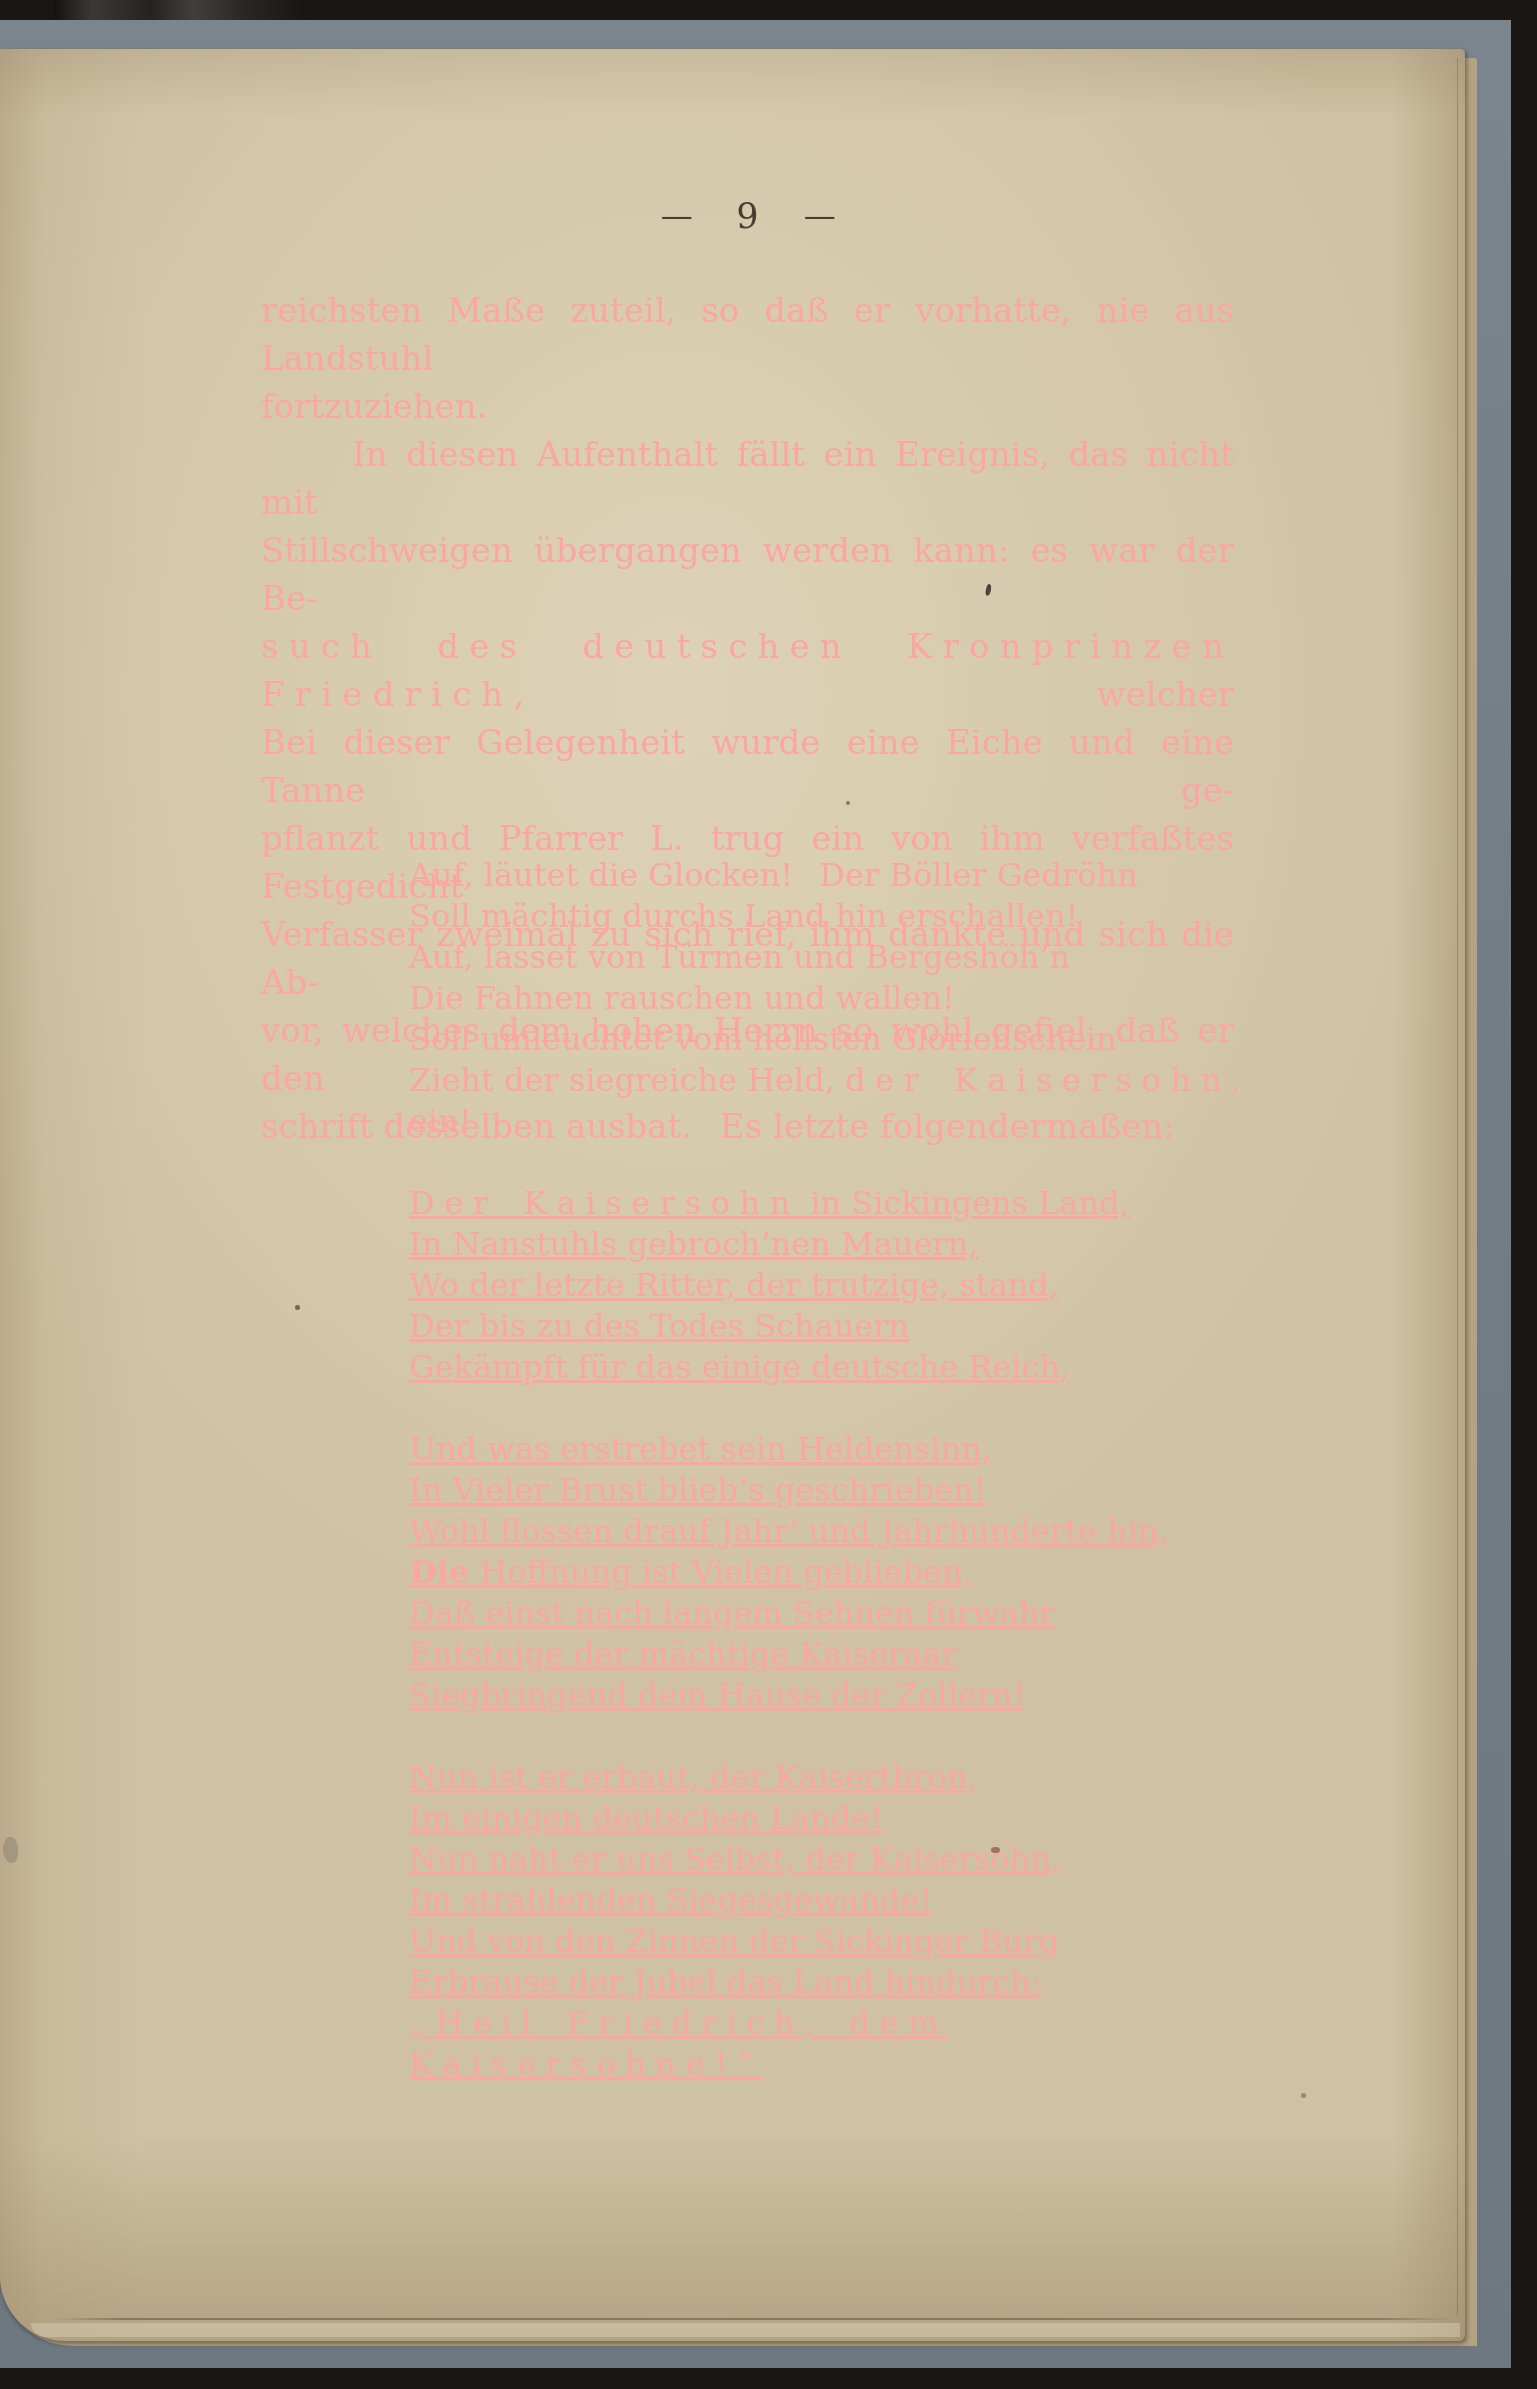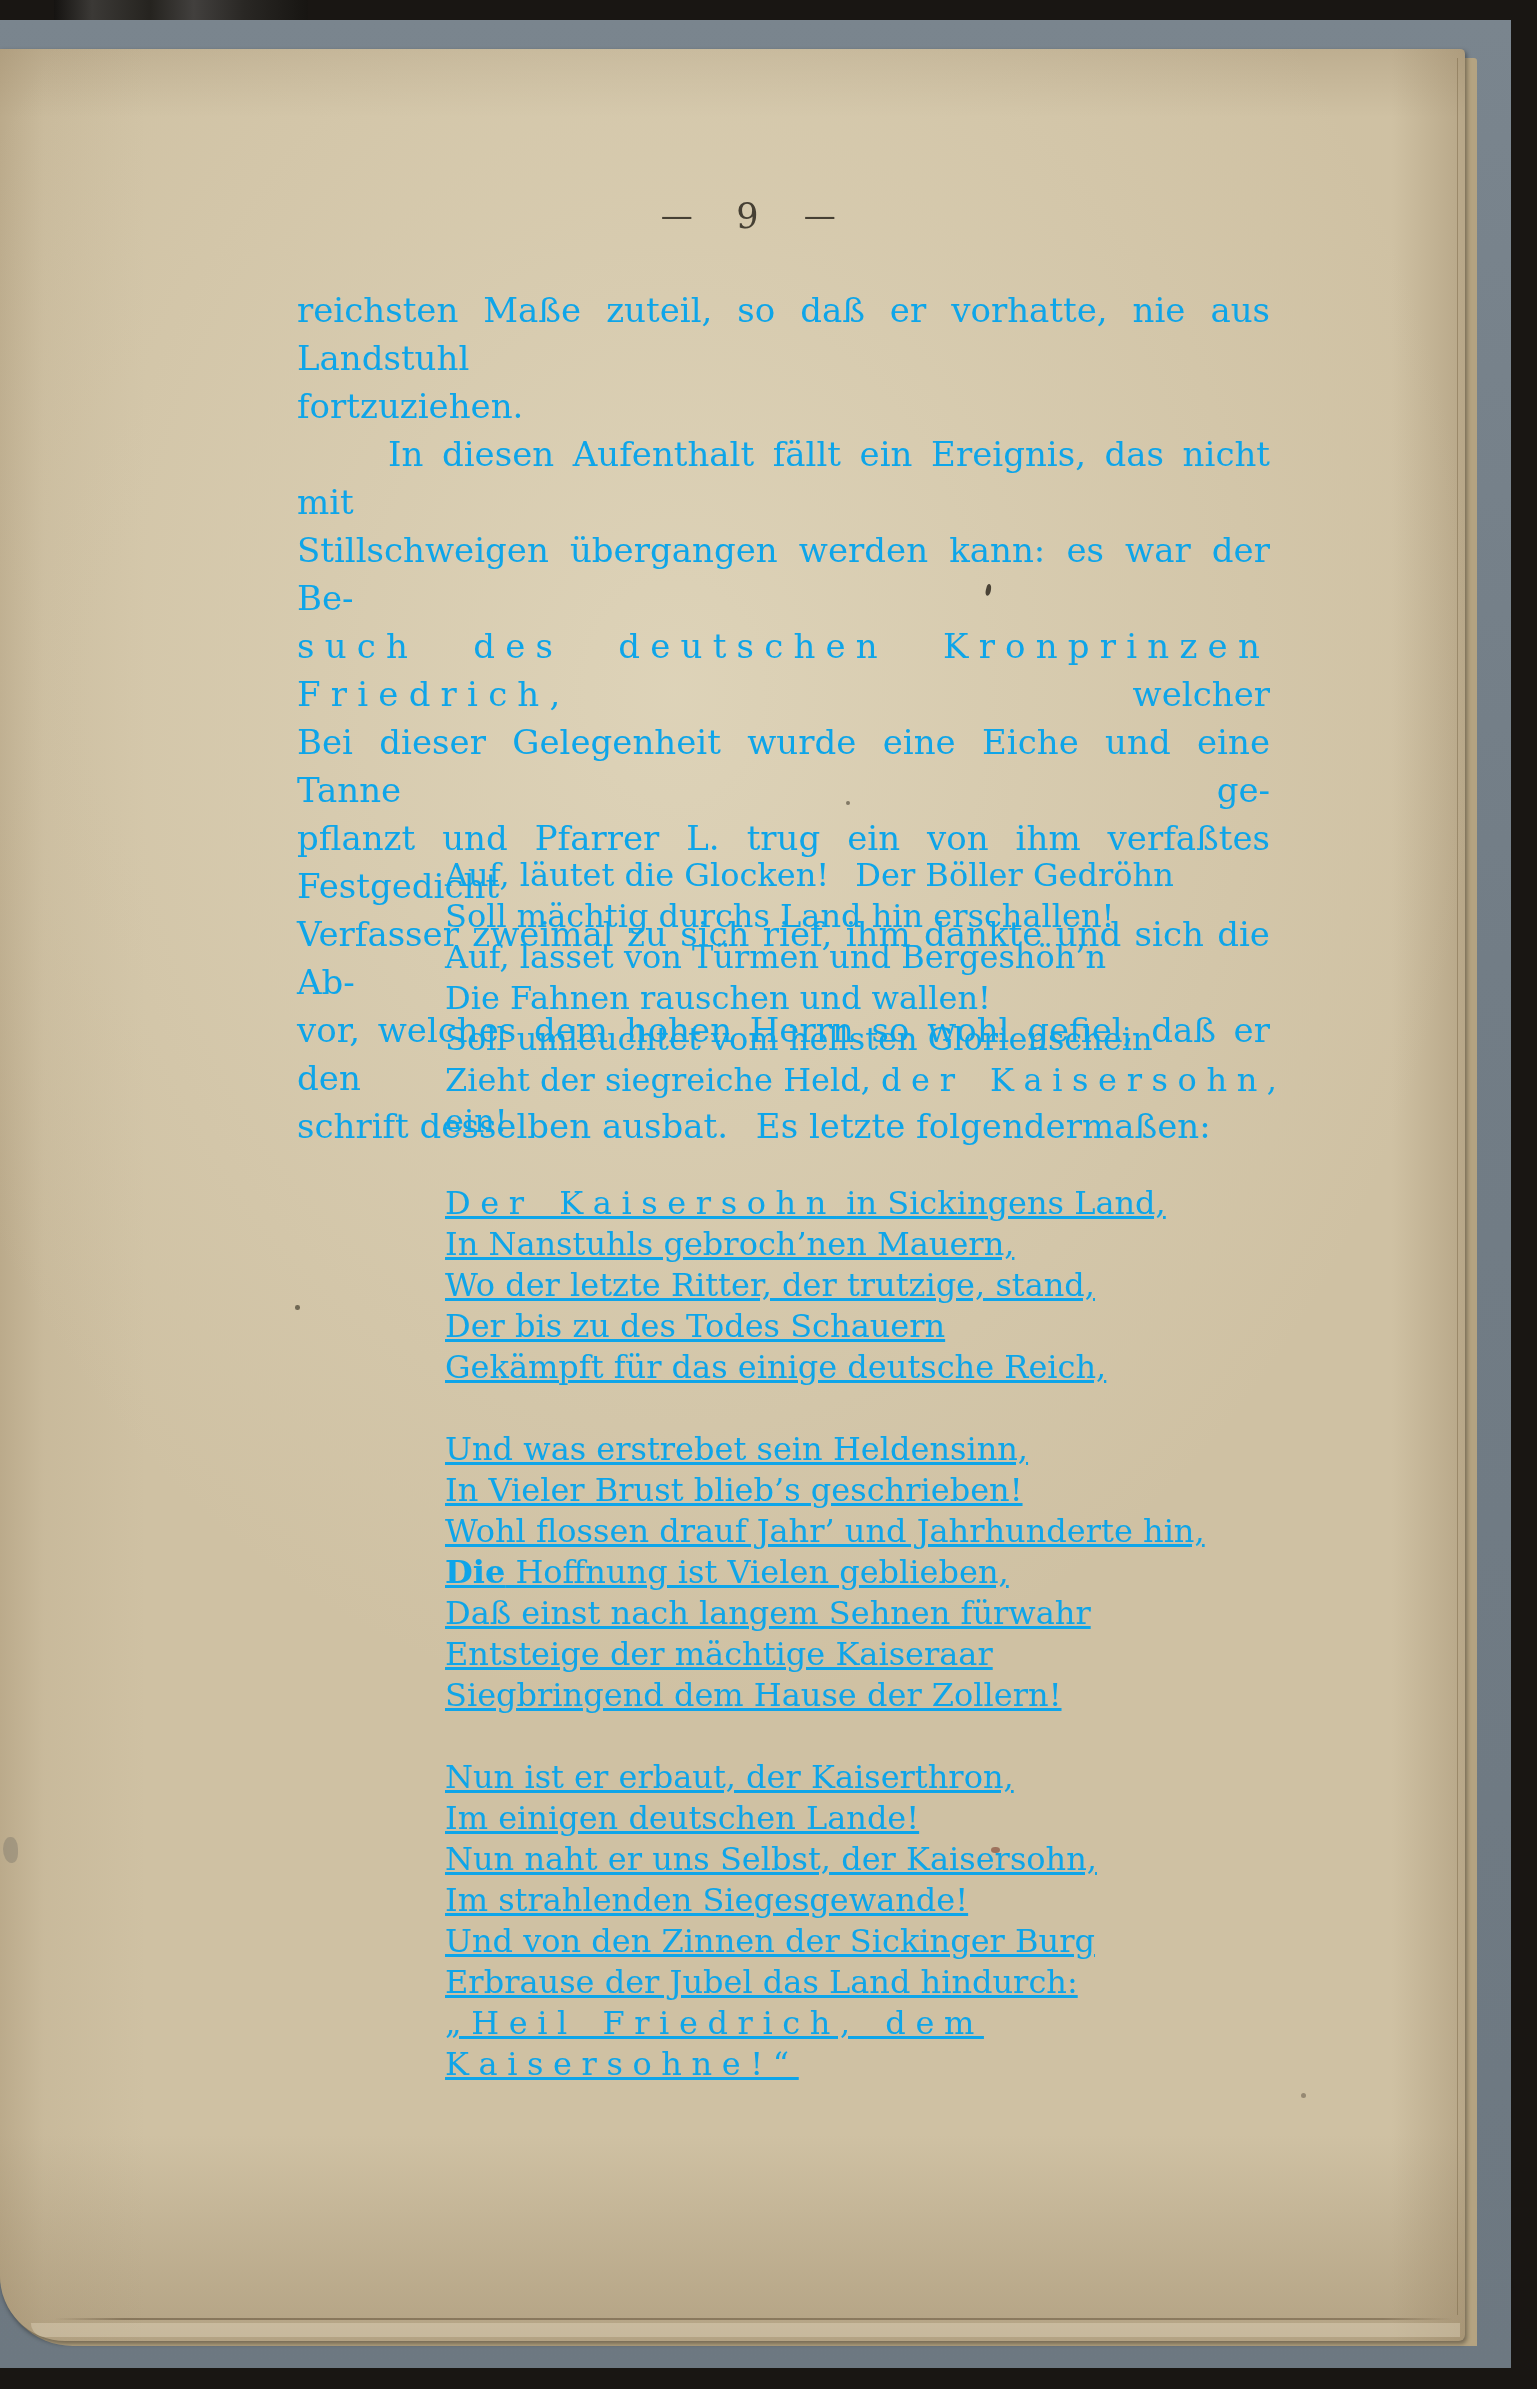--- a/index.html
+++ b/index.html
@@ -71,21 +71,21 @@
   
   .speck { position: absolute; border-radius: 50%; }
   .speck.s1 { left: 986px; top: 584px; width: 5.4px; height: 11.5px; background: #4a4336; transform: rotate(14deg); border-radius: 40% 60% 50% 50%; }
   .speck.s2 { left: 295px;  top: 1305px; width: 4.6px; height: 4.6px; background: #56503f; opacity:.8; }
   .speck.s3 { left: 991px; top: 1847px; width: 8.5px; height: 6.2px; background: #8d5846; opacity: .75; }
   .speck.s4 { left: 1301px; top: 2093px; width: 5.4px; height: 5.4px; background: #6f6454; opacity: .6; }
   .speck.s5 { left: 3.1px;    top: 1837px; width: 15.4px; height: 26px; background: #8a8372; opacity: .55; border-radius: 50% 50% 40% 60%; }
   .speck.s6 { left: 846px; top: 801px; width: 3.8px; height: 3.8px; background: #5c5545; opacity:.7; }
 
   
-  .ink { color: #0ea5e9; margin-left: 36px; }
+  .ink { color: #fca5a5; }
 
   .page-header {
     position: absolute; left: 261px; top: 191px; width: 973px; height: 49px;
     display: flex; justify-content: center; align-items: center; gap: 45px;
     font-size: 32px; color: #464034;
   }
   .page-header .dash { letter-spacing: -1.5px; transform: translateY(-1.5px); }
   .page-header .num { font-size: 35px; }
 
   .prose {

